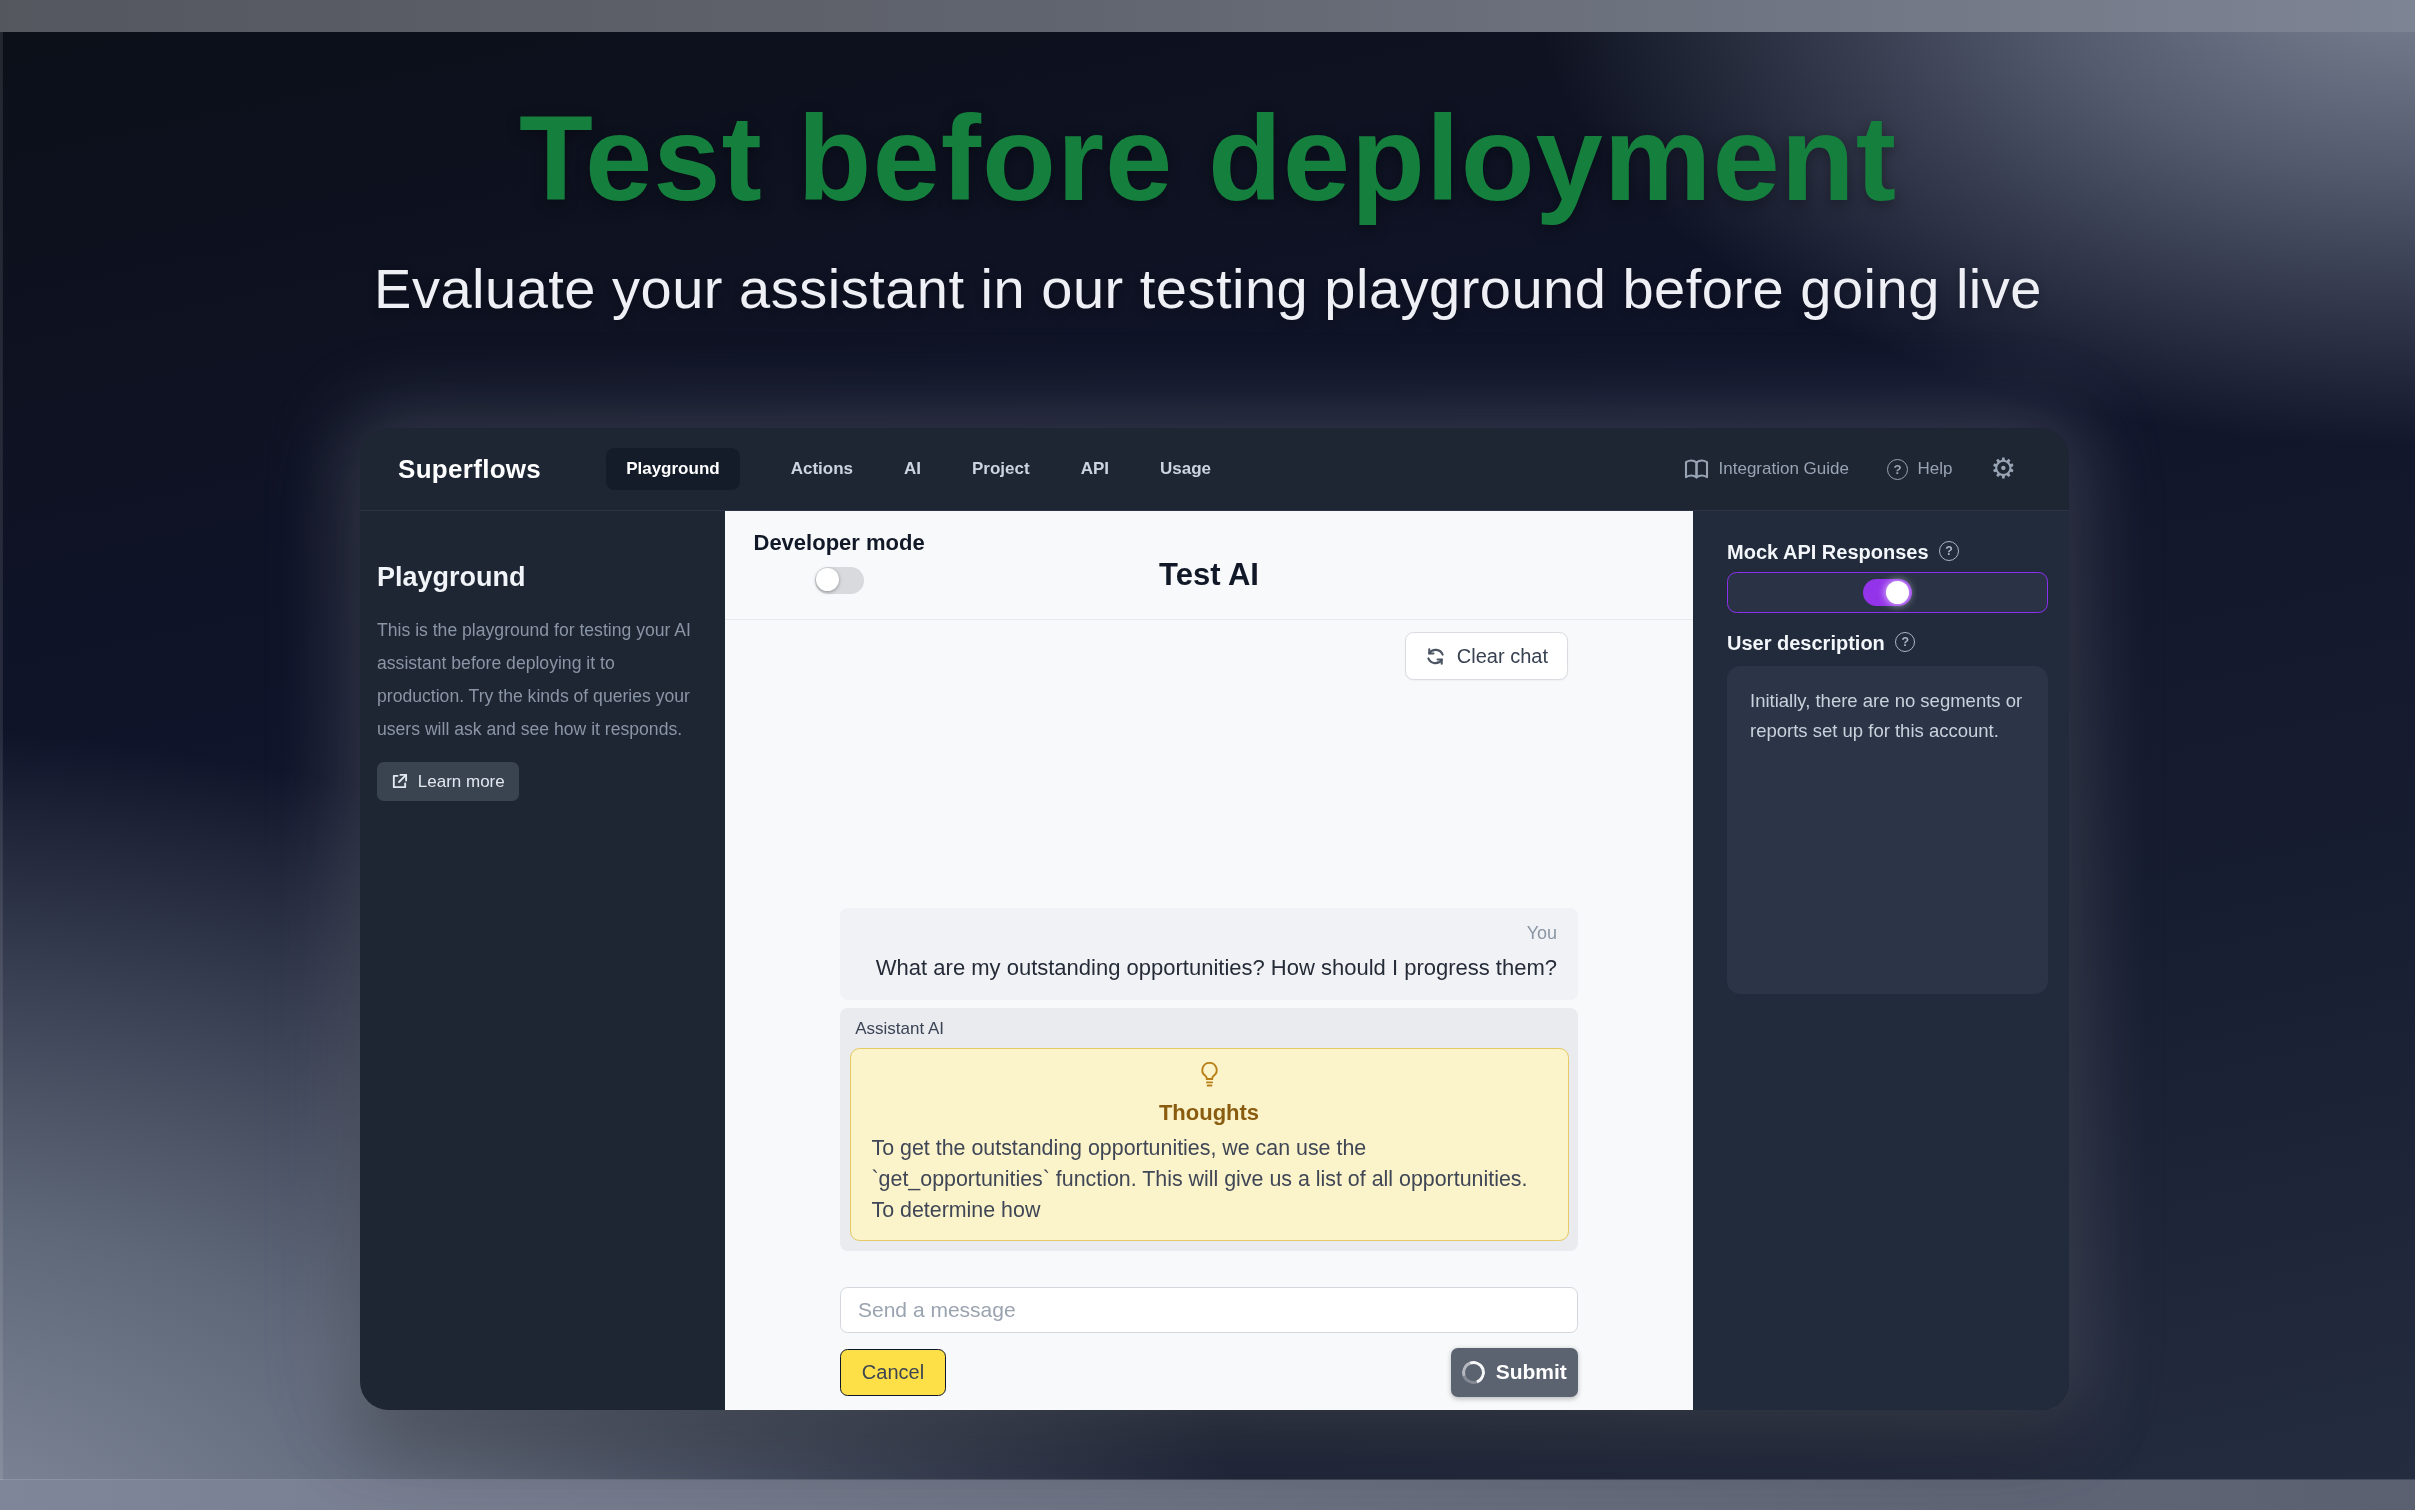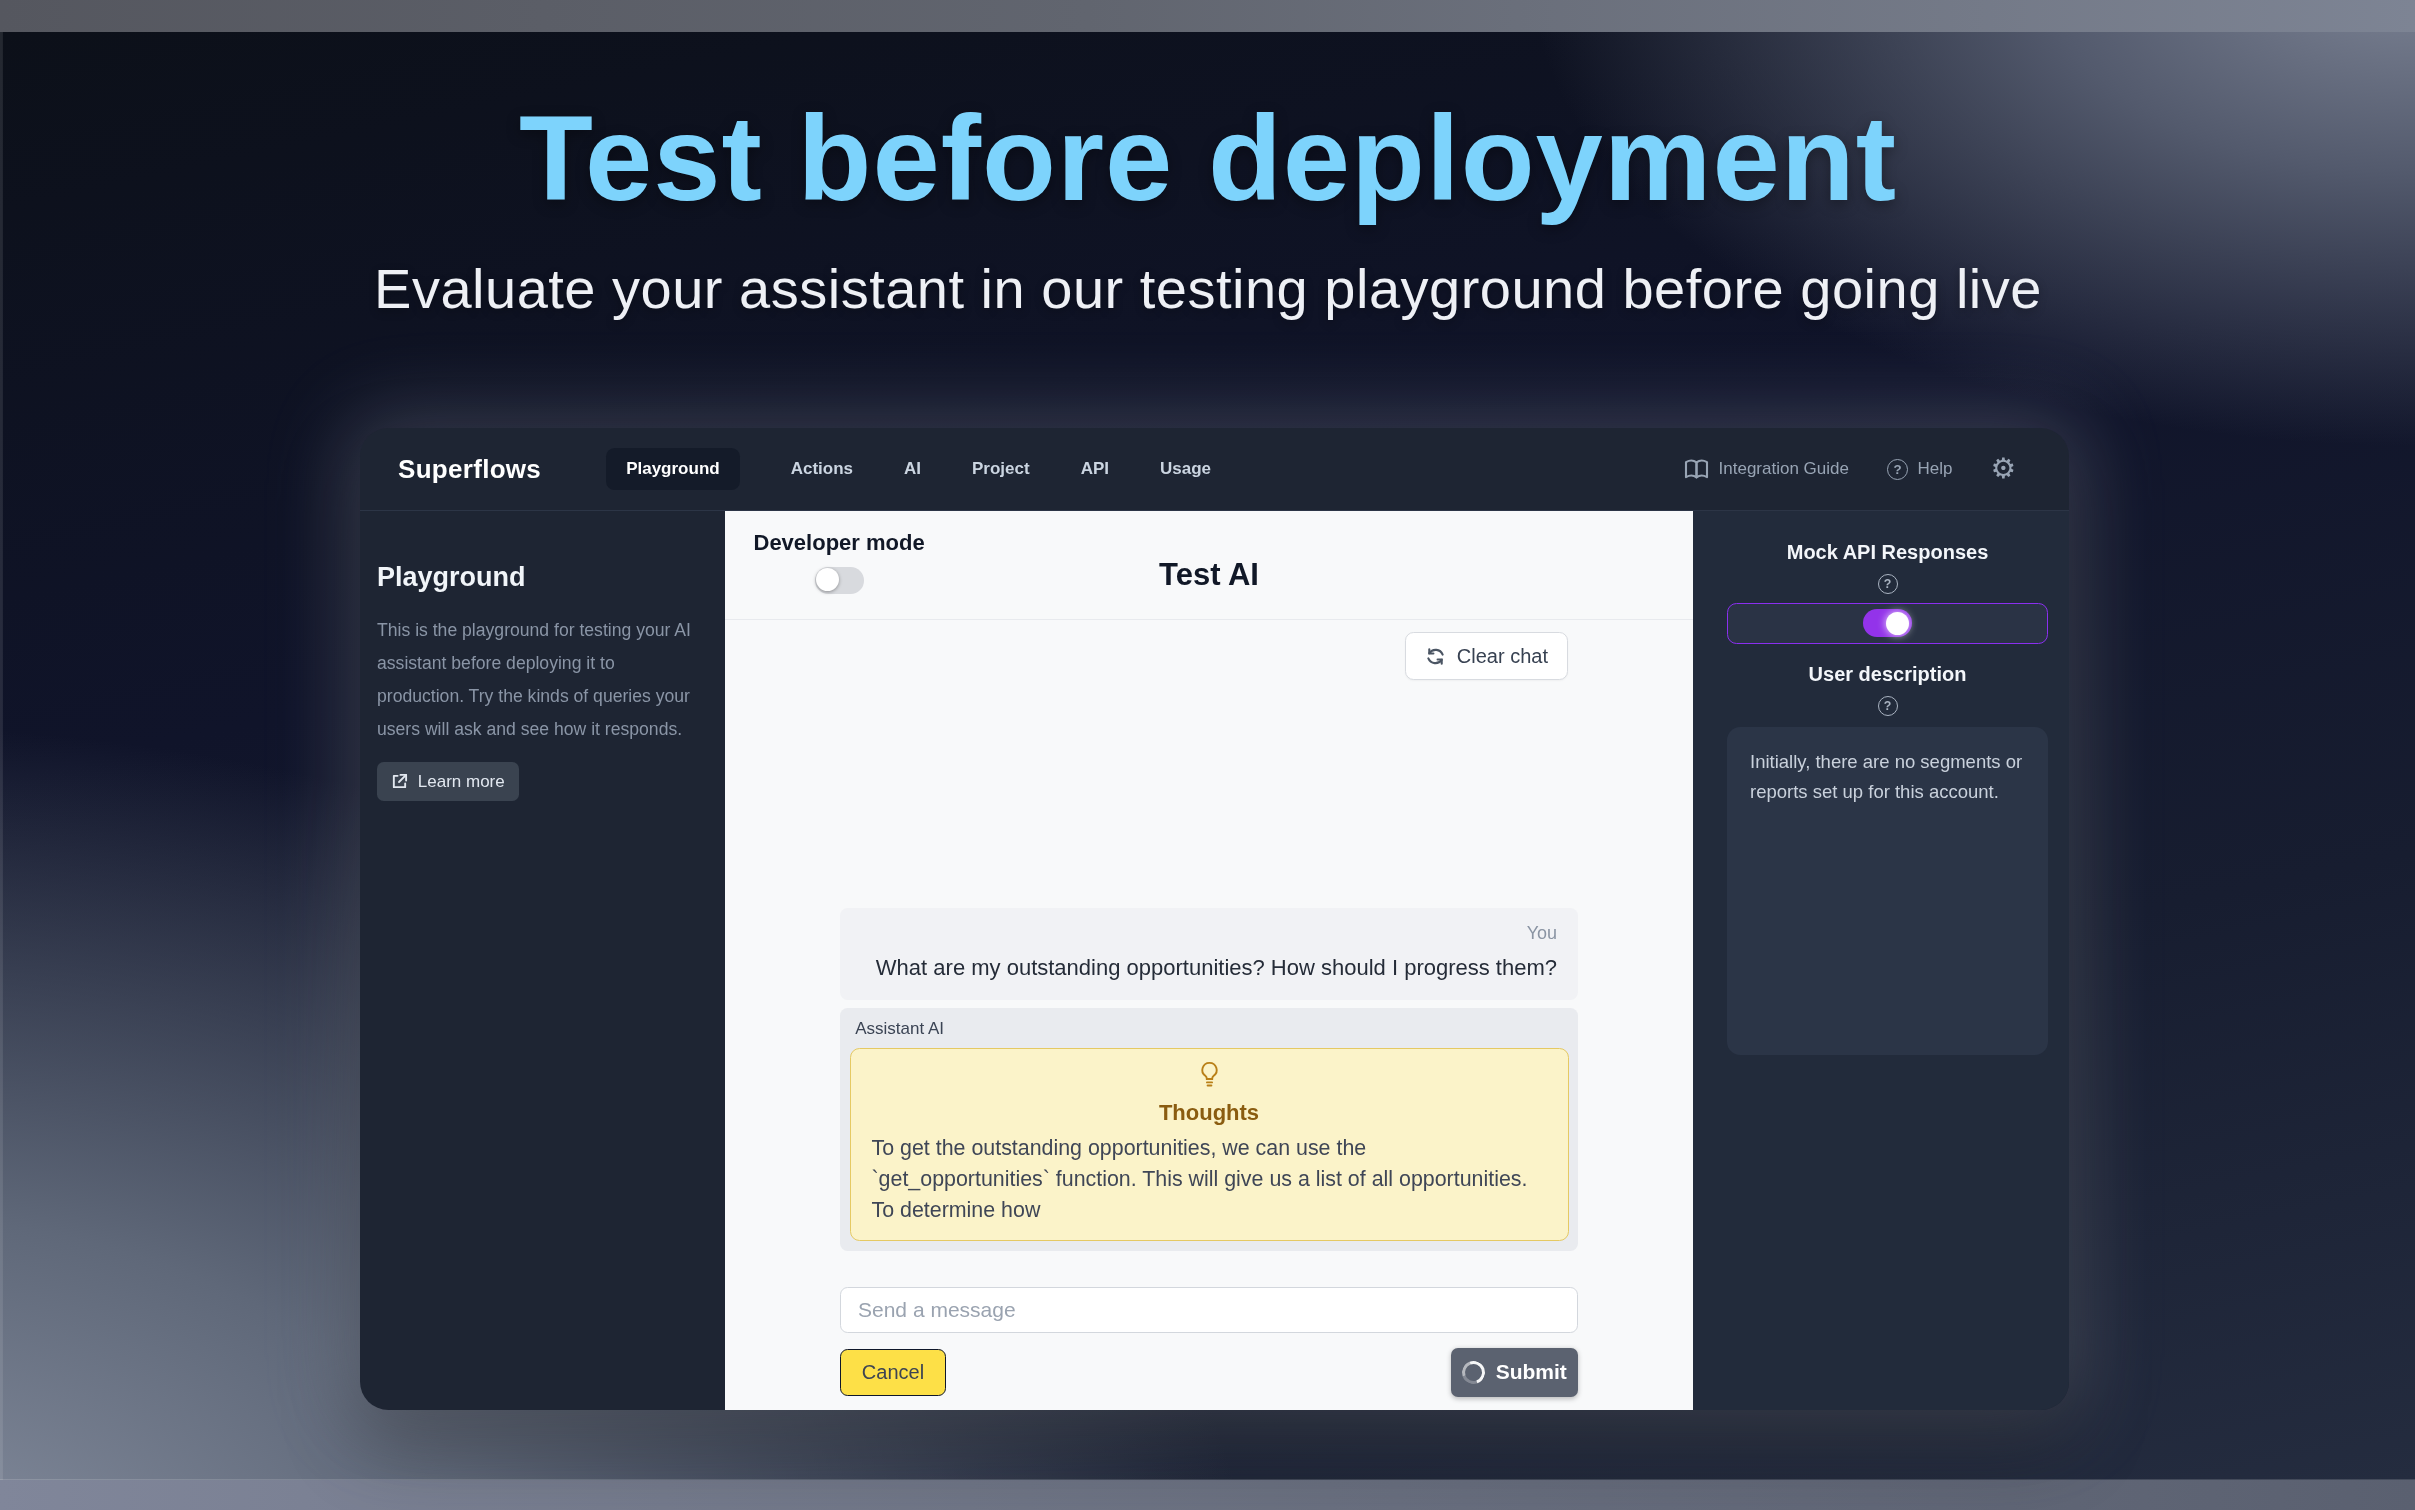--- a/index.html
+++ b/index.html
@@ -22,21 +22,21 @@
   }
   .bg-main {
     position:absolute; left:0; right:0; top:32px; bottom:30px; z-index:0;
     background:
       radial-gradient(1427px 761px at 100% -4%, #7d8495 0%, #535a6d 26%, rgba(18,22,38,0) 62%),
       radial-gradient(1997px 1284px at -6% 110%, #8c94a5 0%, #5f6879 32%, rgba(18,22,38,0) 70%),
       linear-gradient(168deg,#0c1019 0%,#10142a 38%,#171d30 68%,#242c3f 100%);
     box-shadow:inset 2.9px 0 0 rgba(255,255,255,0.10);
   }
   
-  .hero { position:absolute; left:0; width:100%; text-align:center; z-index:2; color:#7dd3fc; }
+  .hero { position:absolute; left:0; width:100%; text-align:center; z-index:2; color:#15803d; }
   .hero-title {
     top:88px; font-size:121px; font-weight:700; letter-spacing:1px;
     text-shadow:0 3.8px 13.3px rgba(0,0,0,0.35);
   }
   .hero-sub {
     top:256px; font-size:56px; font-weight:400; color:#eef0f5; letter-spacing:0.5px;
     text-shadow:0 2.9px 9.5px rgba(0,0,0,0.3);
   }
   
   .window {
@@ -129,21 +129,21 @@
   }
   .spinner {
     width:23px; height:23px; border-radius:50%;
     border:3.3px solid rgba(255,255,255,0.95);
     border-bottom-color:rgba(255,255,255,0.25);
     border-left-color:rgba(255,255,255,0.55);
     transform:rotate(25deg);
   }
   
   .right-panel { width:376px; flex:0 0 376px; background:#222b3b; padding:29.5px 21px 0 34px; }
-  .rp-label { display:flex; align-items:center; gap:10.5px; color:#f3f6fa; font-size:20px; font-weight:700;flex-direction:column; }
+  .rp-label { display:flex; gap:10.5px; color:#f3f6fa; font-size:20px; font-weight:700; }
   .rp-label .qcircle { width:20px; height:20px; border-color:#aab4c2; color:#aab4c2; font-size:12.4px; }
   .mock-box {
     margin-top:8.6px; height:41px; border:1.9px solid #8b2ff0; border-radius:9.5px; background:#2a3345;
     display:flex; align-items:center; justify-content:center; cursor:pointer;
   }
   .toggle-on {
     position:relative; width:49px; height:27.6px; border-radius:14.3px; background:#9333ea;
   }
   .toggle-on .knob {
     position:absolute; top:2.4px; right:2.9px; width:23px; height:23px; border-radius:50%; background:#fff;

